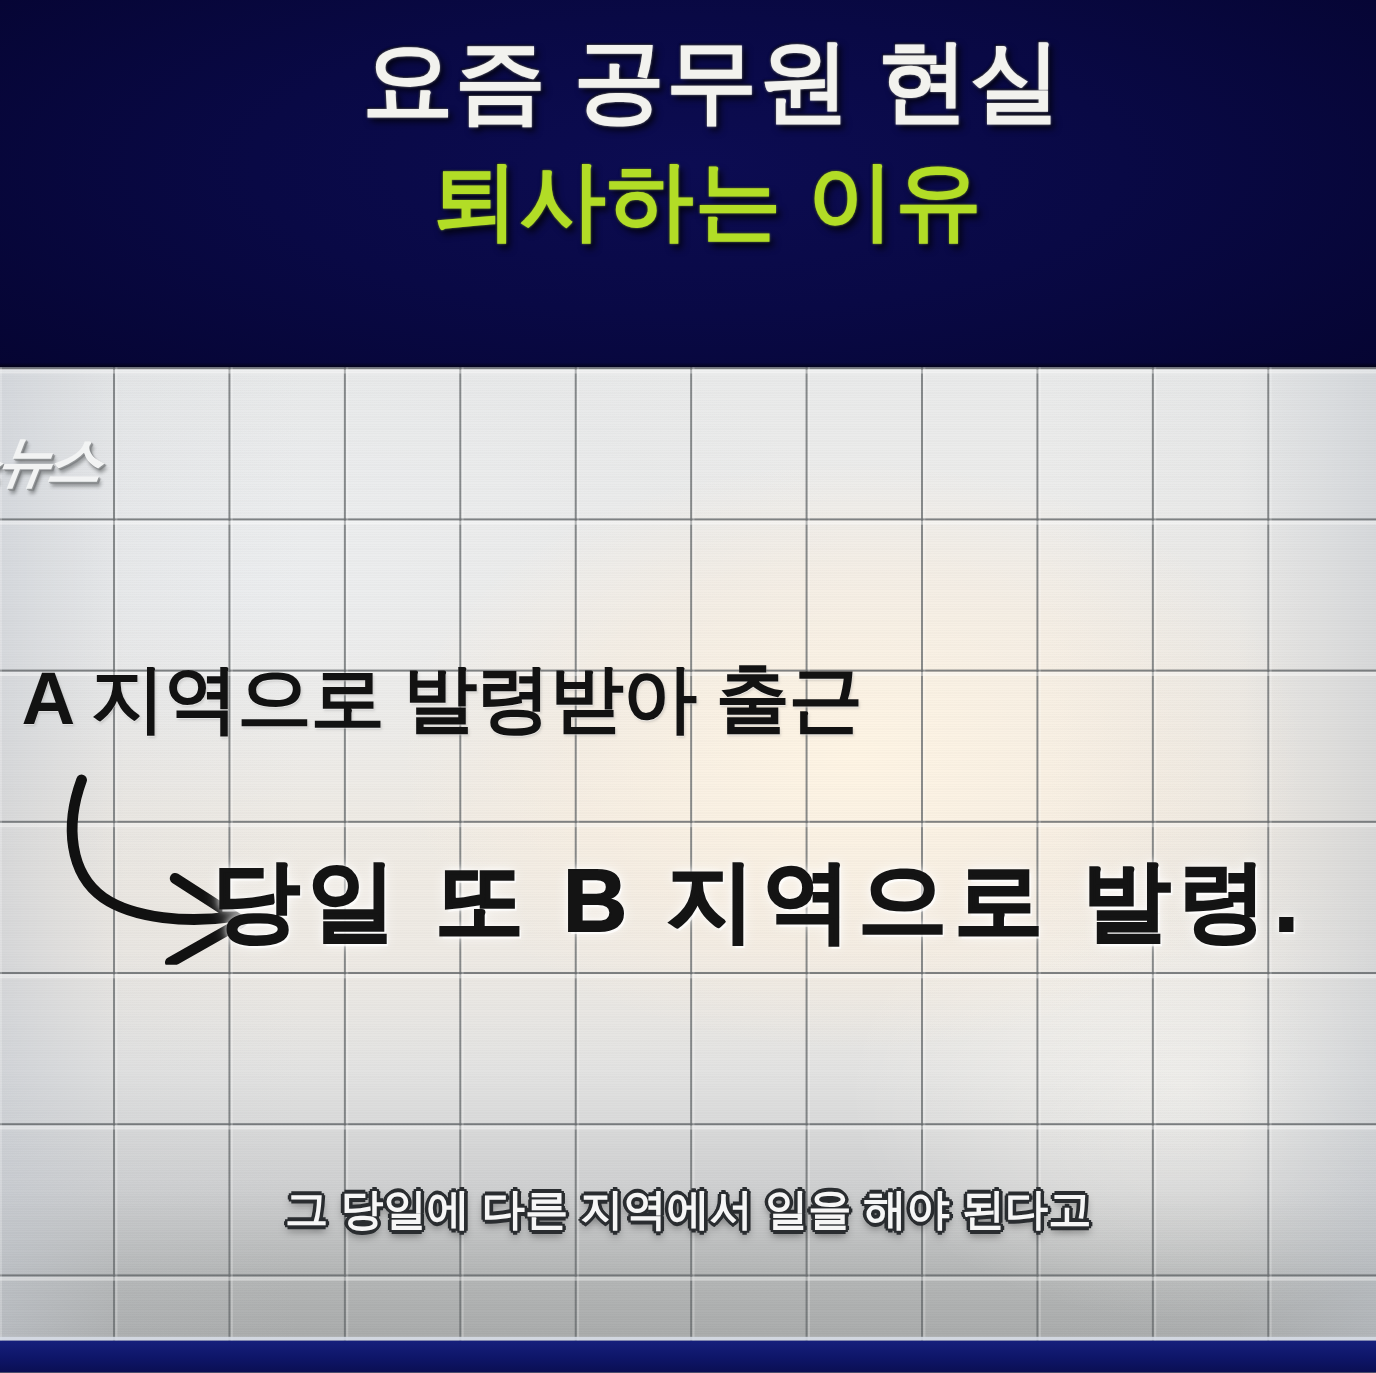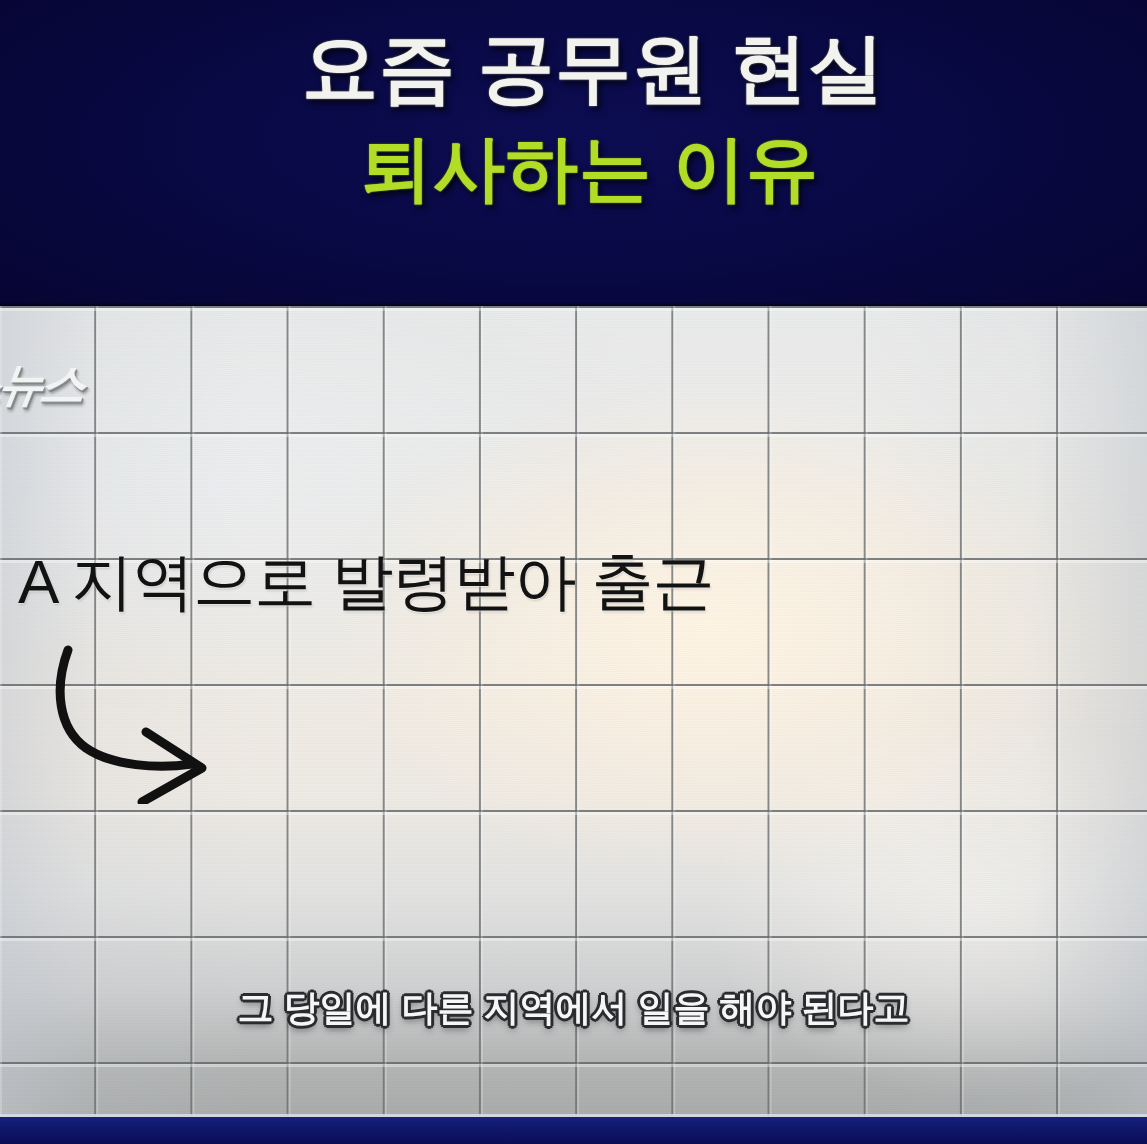--- a/index.html
+++ b/index.html
@@ -156,21 +156,21 @@
     white-space: nowrap;
     opacity: 0.95;
   }
 
   
   #headline {
     position: absolute;
     left: 18px;
     top: 236px;
     font-size: 62px;
-    font-weight: 400;
+    font-weight: 700;
     letter-spacing: -1px;
     color: #121212;
     white-space: nowrap;
     text-shadow: 0 1px 0 rgba(255,255,255,0.45), 1px 2px 2px rgba(120,120,120,0.25);
   }
 
   
   #handwriting {
     position: absolute;
     left: 176px;
@@ -253,20 +253,21 @@
 
     <div id="watermark">스뉴스</div>
 
     <div id="headline">A 지역으로 발령받아 출근</div>
 
     <svg id="arrow" viewBox="0 0 200 160">
       <path d="M34 6 C 20 44, 24 84, 52 104 C 78 122, 124 125, 158 120" fill="none" stroke="#111111" stroke-width="9" stroke-linecap="round" stroke-linejoin="round"></path>
       <path d="M112 88 L 168 124 L 108 158" fill="none" stroke="#111111" stroke-width="9" stroke-linecap="round" stroke-linejoin="round"></path>
     </svg>
 
+    <div id="handwriting">당일 또 B 지역으로 발령.</div>
 
     <div id="caption">그 당일에 다른 지역에서 일을 해야 된다고</div>
 
   </div>
 
   <div id="bottom-bar"></div>
 
 </div>
 
 </body></html>

